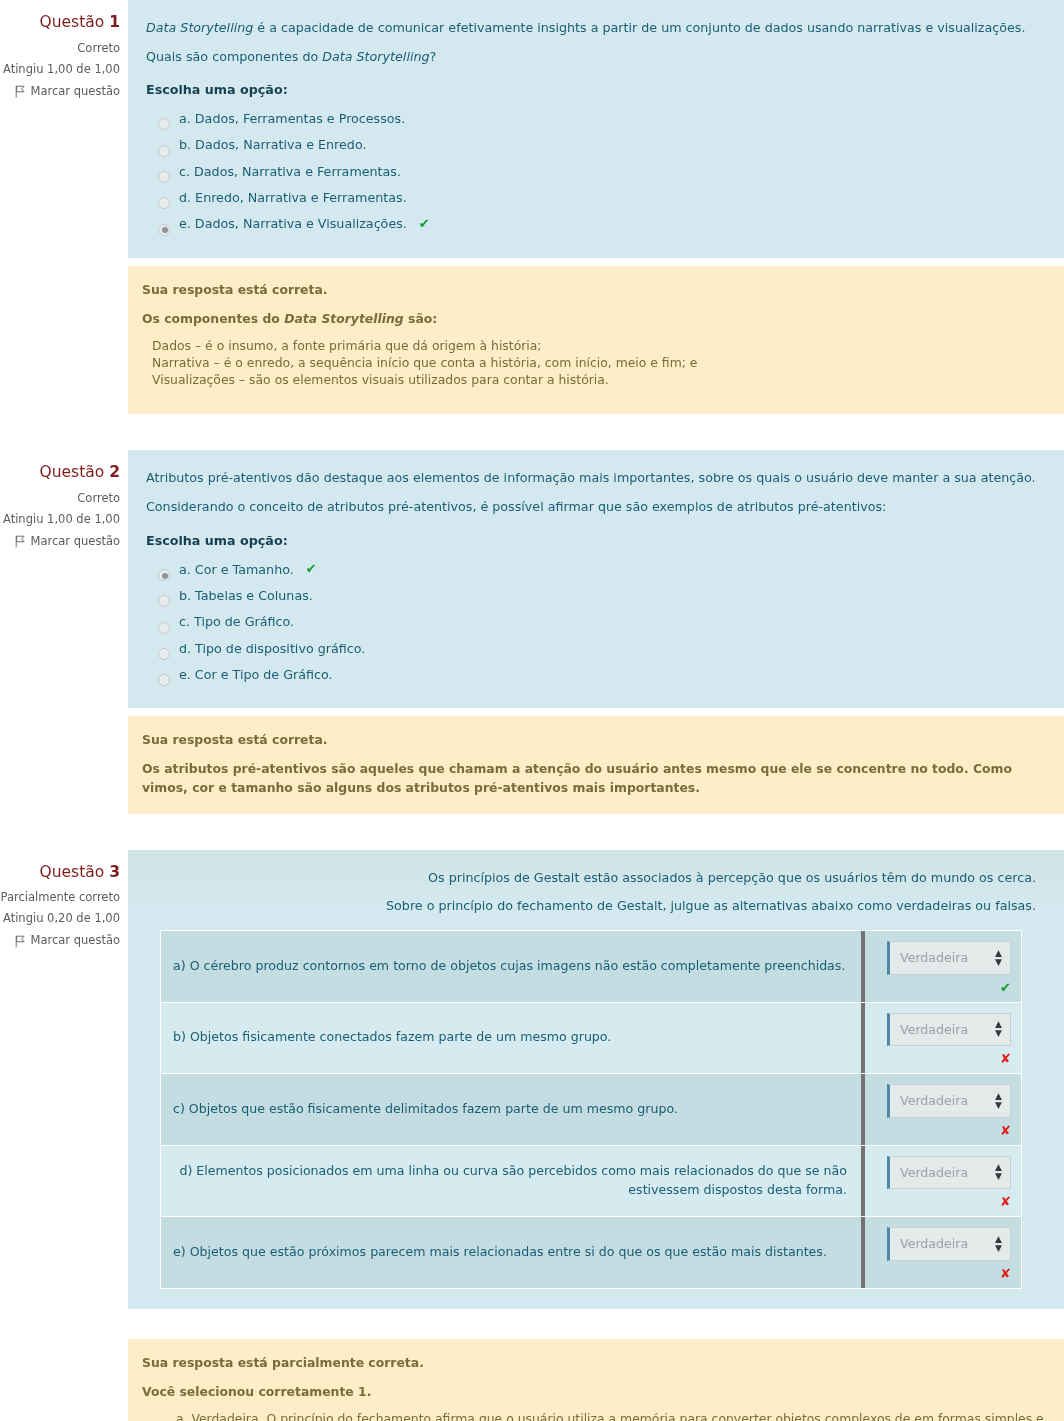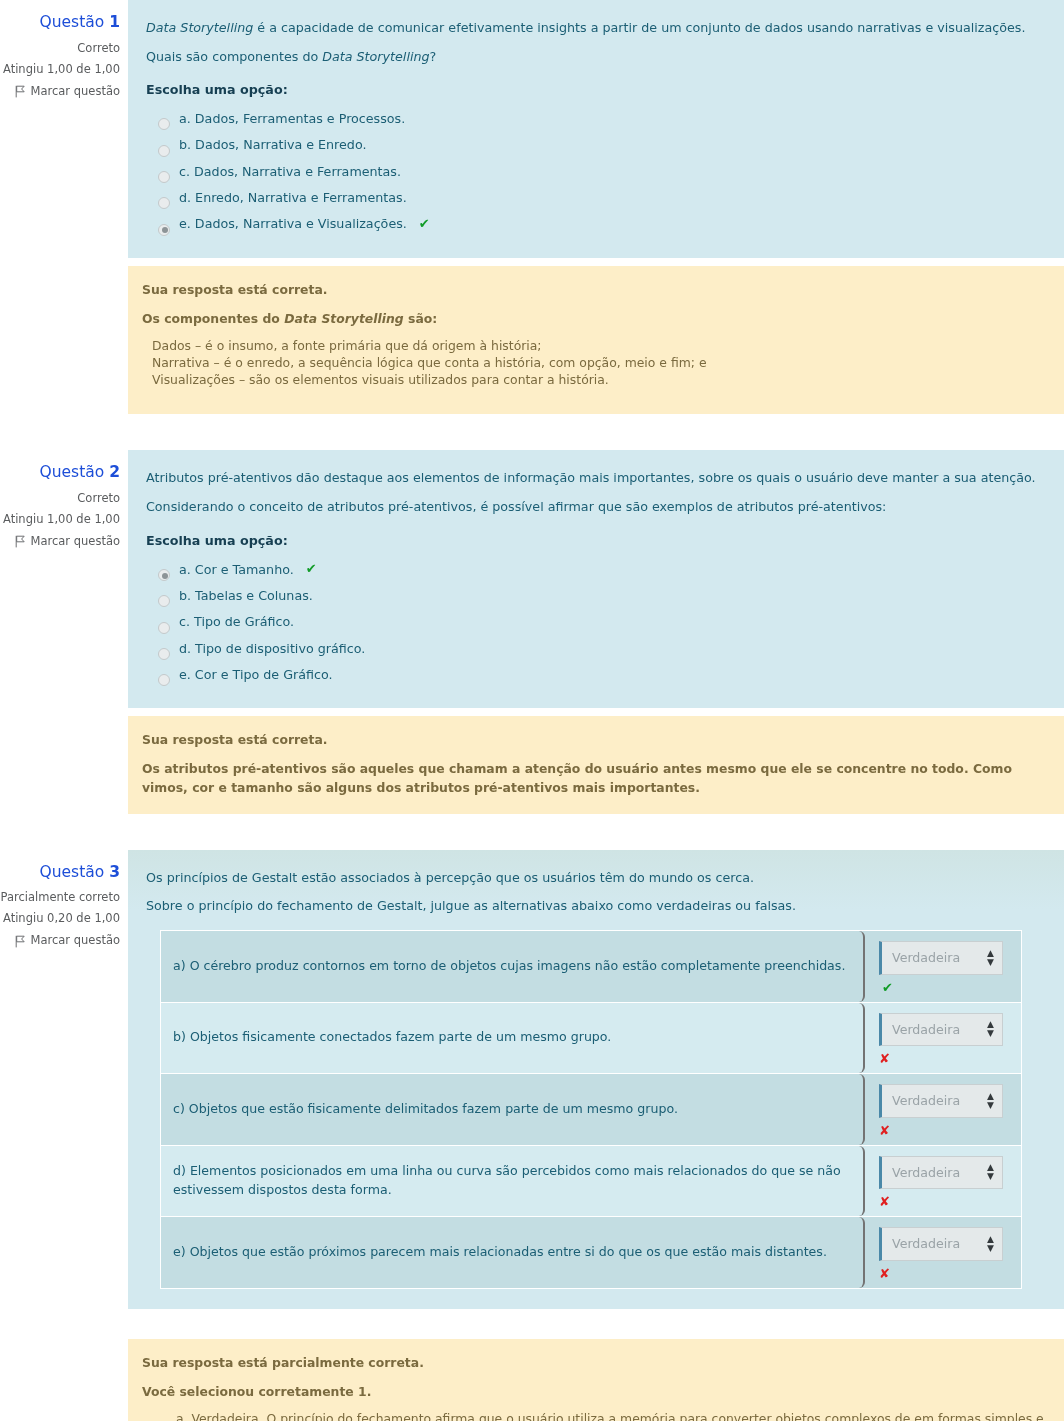--- a/index.html
+++ b/index.html
@@ -19,21 +19,21 @@
     left: 0;
     width: 120px;
     text-align: right;
     color: #5a5c5e;
     font-size: 11.5px;
     line-height: 1.65;
     padding-top: 10px;
   }
   .q-info .q-title {
     font-size: 15.5px;
-    color: #1d4ed8;
+    color: #7f1d1d;
     font-weight: 400;
     margin-bottom: 3px;
     white-space: nowrap;
   }
   .q-info .q-title b { font-weight: 700; }
   .q-info .q-state { font-size: 11.5px; color: #5a5c5e; }
   .q-info .q-grade { font-size: 11.5px; color: #5a5c5e; margin-top: 2px;}
   .q-info .q-flag {
     font-size: 11.5px; color: #5a5c5e; margin-top: 3px;
     display: flex; justify-content: flex-end; align-items: center; gap: 5px;
@@ -43,21 +43,21 @@
 
   
   .q-body {
     margin-left: 128px;
     background: #d3e9ef;
     padding: 18px 28px 20px 18px;
     color: #1f6277;
     font-size: 12.7px;
     line-height: 1.55;
   }
-  .q-body.gradient { background: linear-gradient(to bottom, #cfe4e4 0%, #d3e9ef 60px, #d3e9ef 100%); }
+  .q-body.gradient { background: linear-gradient(to bottom, #cfe4e4 0%, #d3e9ef 60px, #d3e9ef 100%); text-align: right; }
   .qtext p { margin: 0 0 9px 0; color: #1b5e74; }
   .qtext p:last-child { margin-bottom: 0; }
   .qtext em { font-style: italic; }
 
   .answer-prompt {
     font-weight: 700;
     color: #163f52;
     font-size: 12.7px;
     margin: 14px 0 6px 0;
   }
@@ -112,22 +112,21 @@
   .match-row:last-child { border-bottom: none; }
   .match-row.odd { background: #c3dde2; }
   .match-row.even { background: #d5ebf0; }
   .match-text {
     flex: 1 1 auto;
     padding: 16px 14px 16px 12px;
     color: #1b5e74;
     font-size: 12.6px;
     line-height: 1.5;
     display: flex; align-items: center;
-    border-right: 2px solid #737373;
-    border-radius: 6px;
+    border-right: 4px solid #737373;
   }
   .match-ctrl {
     flex: 0 0 156px;
     padding: 10px 10px 8px 14px;
   }
   .sel {
     display: inline-flex; align-items: center; justify-content: space-between;
     background: #e4e9ea;
     border: 1px solid #c8cfd1;
     border-left: 3px solid #4a88a8;
@@ -186,21 +185,21 @@
             <span class="tick">✔</span>
           </li>
         </ul>
       </div>
       <div style="height:8px"></div>
       <div class="feedback">
         <p>Sua resposta está correta.</p>
         <p><span>Os componentes do </span><em>Data Storytelling</em><span> são:</span></p>
         <div class="fb-lines">
           <div>Dados – é o insumo, a fonte primária que dá origem à história;</div>
-          <div>Narrativa – é o enredo, a sequência lógica que conta a história, com opção, meio e fim; e</div>
+          <div>Narrativa – é o enredo, a sequência início que conta a história, com início, meio e fim; e</div>
           <div>Visualizações – são os elementos visuais utilizados para contar a história.</div>
         </div>
       </div>
       <div style="height:36px"></div>
     </div>
     <div class="question-block">
       <div class="q-info">
         <div class="q-title"><span>Questão</span> <b>2</b></div>
         <div class="q-state">Correto</div>
         <div class="q-grade">Atingiu 1,00 de 1,00</div>

